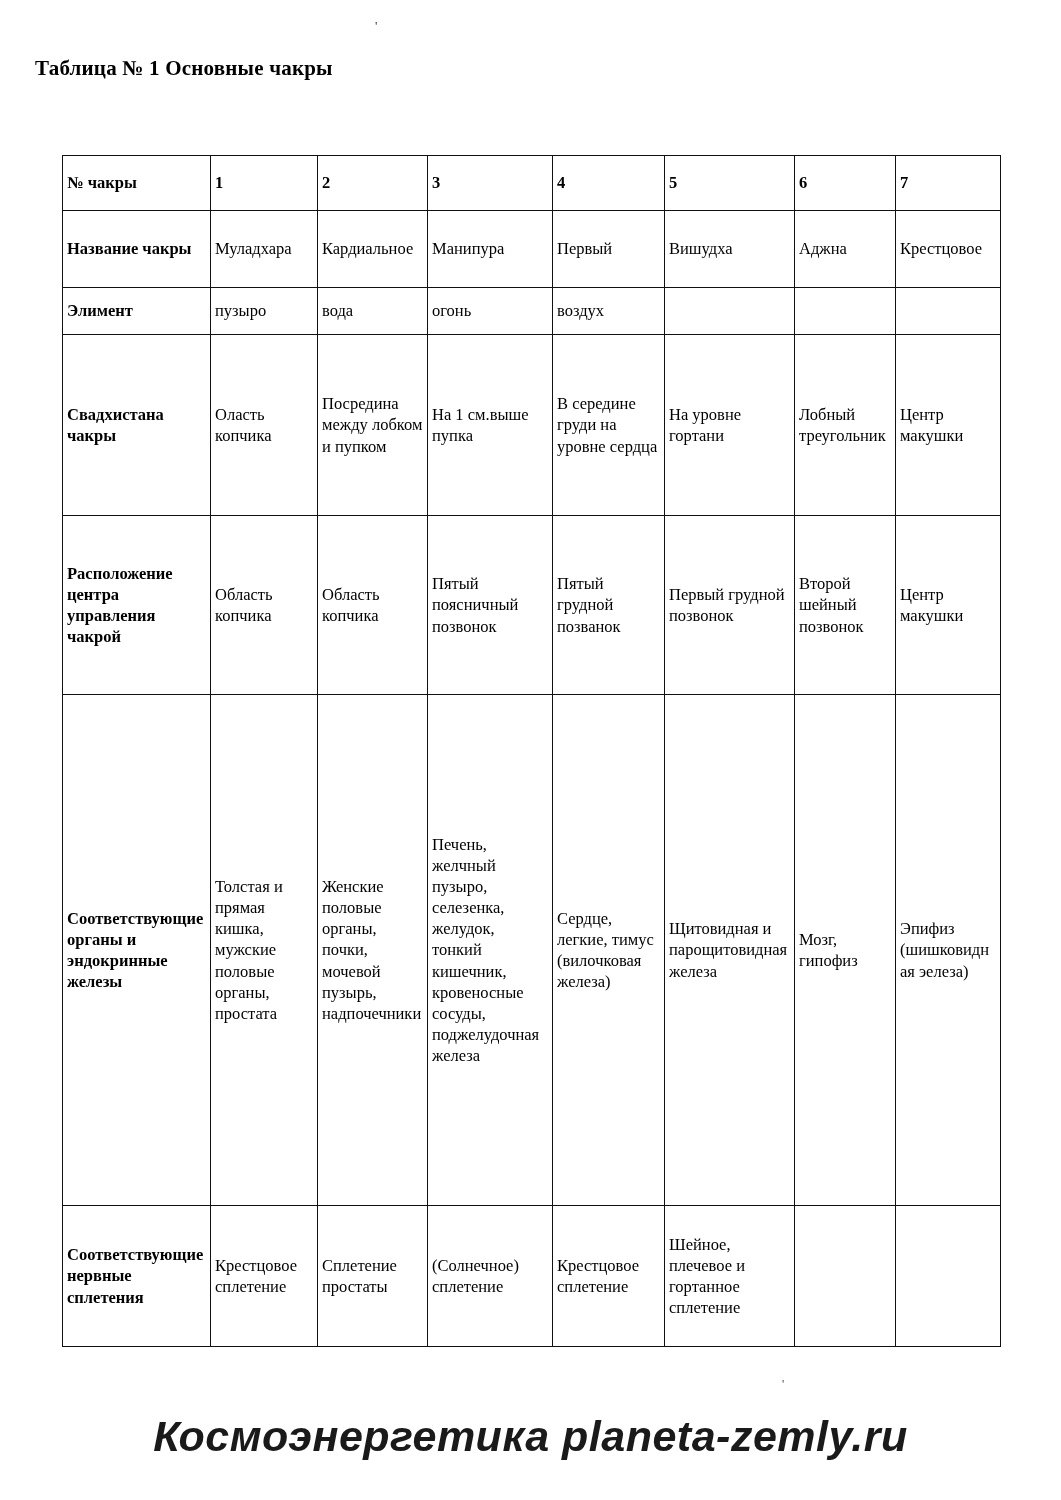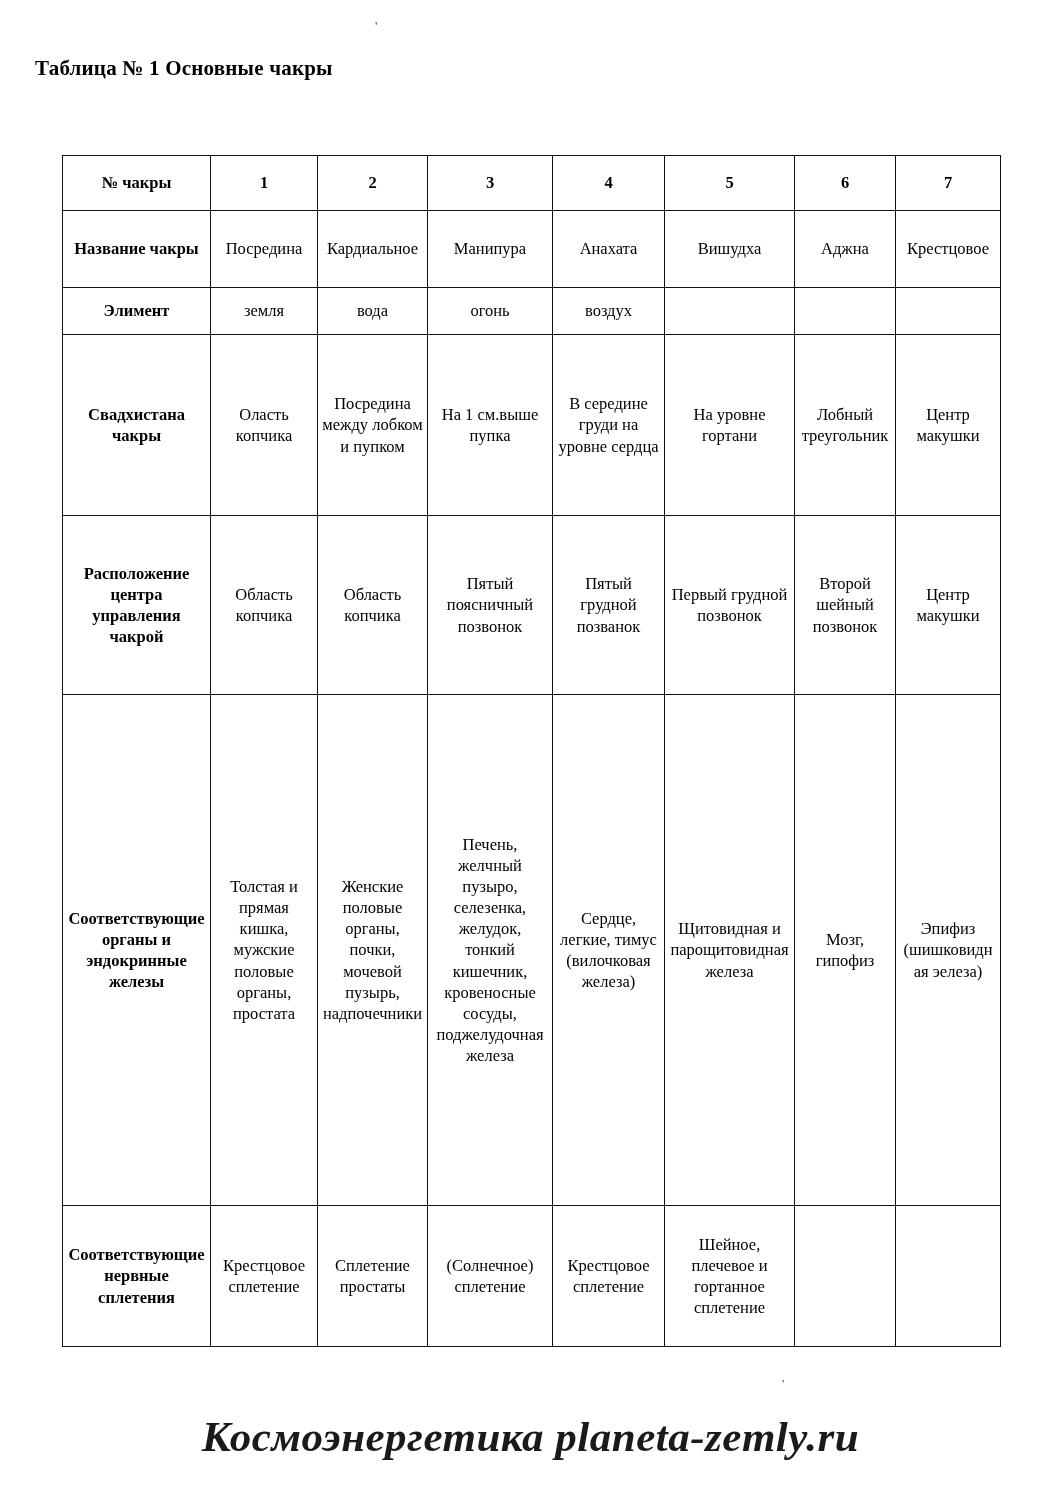--- a/index.html
+++ b/index.html
@@ -46,21 +46,20 @@
     top: 155px;
     width: 938px;
   }
   table.chakra {
     border-collapse: collapse;
     width: 938px;
     table-layout: fixed;
   }
   table.chakra td, table.chakra th {
     border: 1.3px solid #111;
-    text-align: center;
     vertical-align: middle;
     font-size: 16.5px;
     line-height: 1.28;
     padding: 5px 4px;
     word-wrap: break-word;
     overflow-wrap: break-word;
     font-family: "Liberation Serif", serif;
   }
   table.chakra td.rowhead, table.chakra th.rowhead {
     font-weight: bold;
@@ -90,21 +89,21 @@
     top: 1377px;
     font-size: 12px;
     color: #444;
   }
   .watermark {
     position: absolute;
     left: 0;
     top: 1412px;
     width: 1061px;
     text-align: center;
-    font-family: Liberation Serif, serif;
+    font-family: Liberation Sans, sans-serif;
     font-style: italic;
     font-weight: bold;
     font-size: 43px;
     color: #1a1a1a;
     letter-spacing: 0.5px;
     white-space: nowrap;
   }
 </style>
 </head>
 <body>
@@ -133,31 +132,31 @@
           <td>1</td>
           <td>2</td>
           <td>3</td>
           <td>4</td>
           <td>5</td>
           <td>6</td>
           <td>7</td>
         </tr>
         <tr class="r-name">
           <td class="rowhead">Название чакры</td>
-          <td>Посредина</td>
+          <td>Муладхара</td>
           <td>Кардиальное</td>
           <td>Манипура</td>
-          <td>Анахата</td>
+          <td>Первый</td>
           <td>Вишудха</td>
           <td>Аджна</td>
           <td>Крестцовое</td>
         </tr>
         <tr class="r-elem">
           <td class="rowhead">Элимент</td>
-          <td>земля</td>
+          <td>пузыро</td>
           <td>вода</td>
           <td>огонь</td>
           <td>воздух</td>
           <td></td>
           <td></td>
           <td></td>
         </tr>
         <tr class="r-loc">
           <td class="rowhead">Свадхистана чакры</td>
           <td>Оласть копчика</td>

